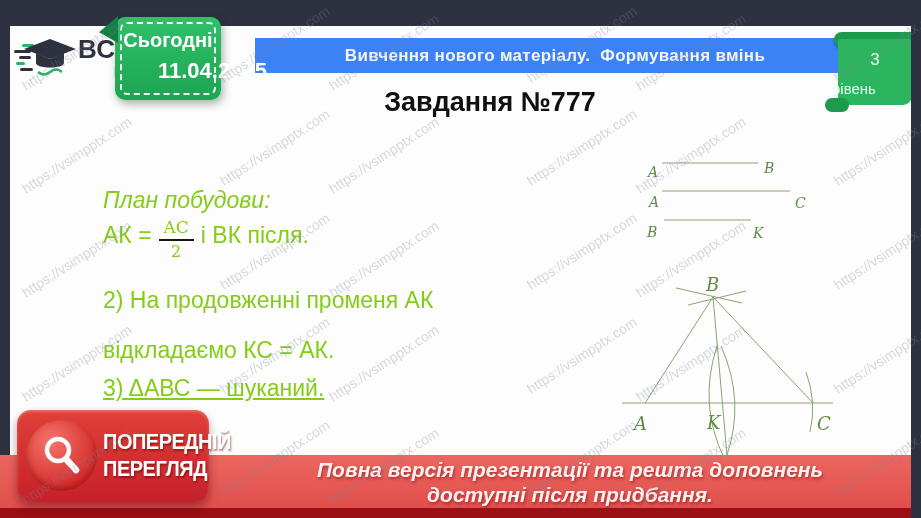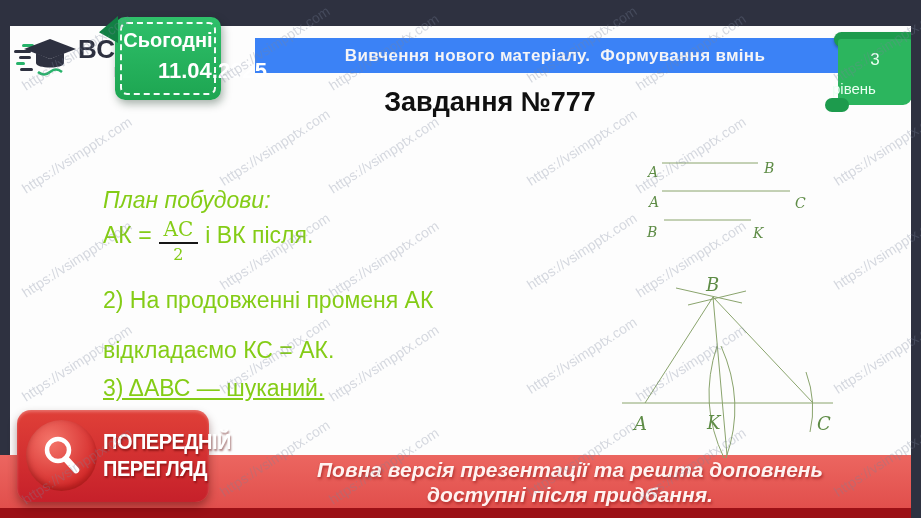--- a/index.html
+++ b/index.html
@@ -56,21 +56,21 @@
   .plan{position:absolute; left:103px; top:184px; width:470px; color:#84cc16; z-index:10;}
   .plan .row{font-size:23px; line-height:33px;}
   .plan .heading{font-style:italic; font-weight:500;}
   .plan .step1{margin-top:3px;}
   .plan .fracline{margin-top:2px; height:46px; display:flex; }
   .plan .step2a{margin-top:19px;}
   .plan .step2b{margin-top:17px;}
   .plan .step3{margin-top:5px;text-decoration:underline;}
   .frac{display:inline-flex; flex-direction:column; align-items:center; margin:0 7px; line-height:1;
     font-family:"DejaVu Serif","Liberation Serif",serif;}
-  .frac .num{font-size:20px; padding:0 5px 3px; border-bottom:2px solid #161616;}
+  .frac .num{font-size:17px; padding:0 5px 3px; border-bottom:2px solid #161616;}
   .frac .den{font-size:16px; padding-top:3px;}
 
   
   .diagram{position:absolute; left:600px; top:145px; width:315px; height:315px; z-index:8;}
   .diagram text{font-family:"DejaVu Serif","Liberation Serif",serif; font-style:italic; fill:#5e8c46;}
   .diagram .pts{font-size:14px;}
   .diagram .ptl{font-size:18px;}
   .diagram line, .diagram path{stroke:#8aa46d; stroke-width:1; fill:none;}
 
   

